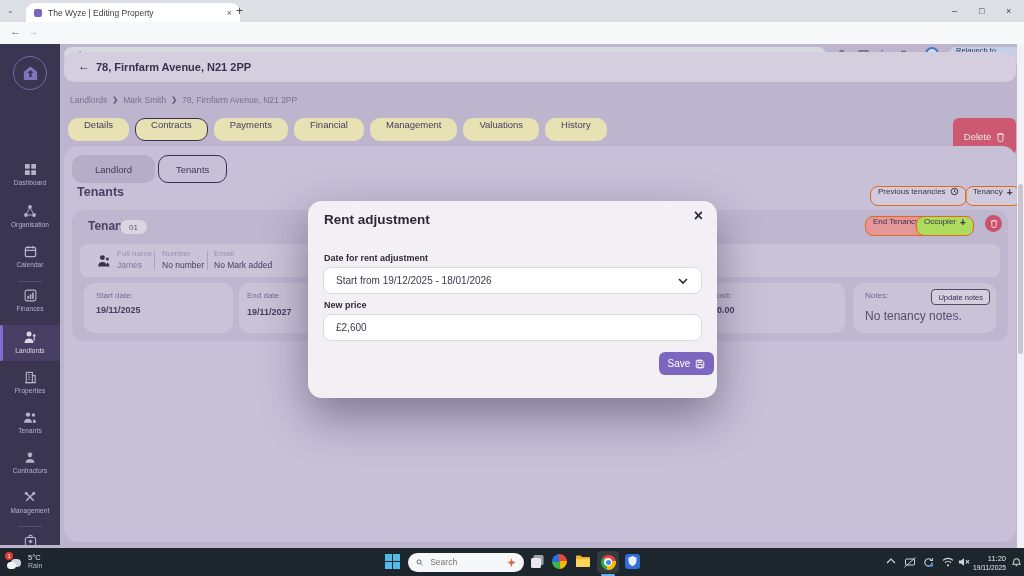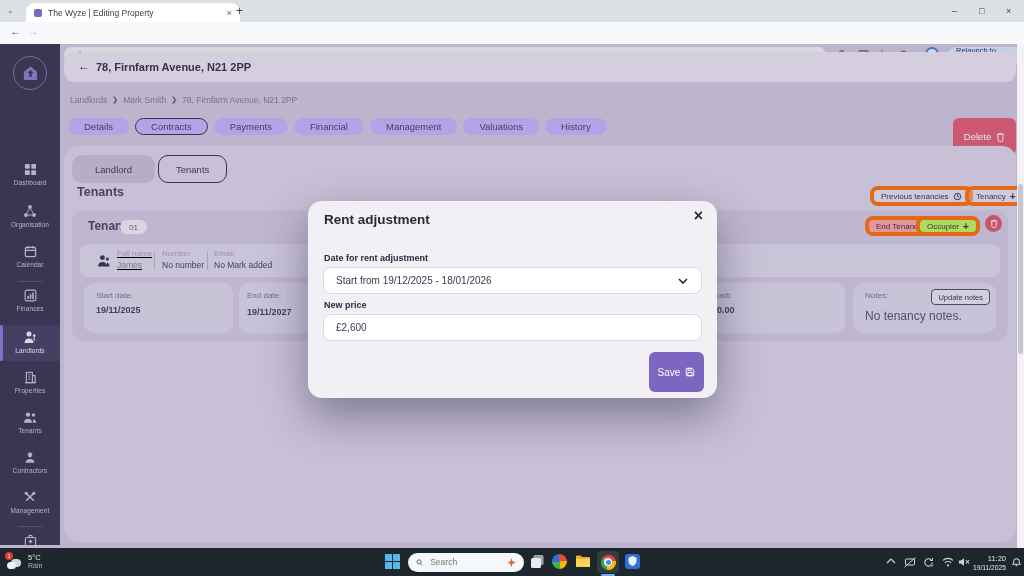--- a/index.html
+++ b/index.html
@@ -41,33 +41,33 @@
   
   .apphdr{position:absolute;left:64px;top:52px;width:952px;height:30px;background:#e9e4f3;border-radius:10px;}
   .apphdr .back{position:absolute;left:14px;top:7px;font-size:12px;color:#3a3552;}
   .apphdr .ttl{position:absolute;left:32px;top:9px;font-size:11px;font-weight:bold;color:#3a3552;}
   .hic{position:absolute;top:8px;color:#3a3552;}
   .crumbs{position:absolute;left:70px;top:95px;font-size:8.5px;color:#837b9c;display:flex;gap:5px;align-items:center;}
   .crumbs .sep{font-size:7px;color:#6e6787;font-weight:bold;}
 
   
   .tabsrow{position:absolute;left:68px;top:118px;display:flex;gap:6px;}
-  .tpill{height:17px;padding:0 15px;border-radius:10px;background:#c4b5fd;display:flex;align-items:center;
+  .tpill{height:23px;padding:0 15px;border-radius:10px;background:#fef9c3;display:flex;
          font-size:9.5px;color:#4b4564;border:1.3px solid transparent;box-sizing:border-box;}
   .tpill.active{border-color:#3b3553;}
   .delbtn{position:absolute;left:953px;top:118px;width:63px;height:37px;background:#e0607a;border-radius:6px;
           display:flex;align-items:center;justify-content:center;gap:5px;color:#fff;font-size:9.5px;}
 
   
   .panel{position:absolute;left:64px;top:146px;width:952px;height:396px;background:#dbd4ea;border-radius:14px;}
   .stab{position:absolute;top:9px;height:28px;border-radius:10px;display:flex;align-items:center;
         font-size:9.5px;color:#443e5c;box-sizing:border-box;}
   .sec-title{position:absolute;left:13px;top:39px;font-size:12.5px;font-weight:bold;color:#4f4969;}
-  .opill{position:absolute;height:20px;border:4px solid #f97316;border-radius:8px;background:rgba(255,255,255,.28);
-         display:flex;align-items:center;gap:4px;padding:0 7px;font-size:8px;color:#3b3553;box-sizing:border-box;}
+  .opill{position:absolute;height:20px;border:1px solid #f97316;border-radius:8px;background:rgba(255,255,255,.28);
+         display:flex;gap:4px;padding:0 7px;font-size:8px;color:#3b3553;box-sizing:border-box;}
 
   .tcard{position:absolute;left:8px;top:64px;width:936px;height:131px;background:#d2cae2;border-radius:12px;}
   .tcard .cttl{position:absolute;left:16px;top:9px;font-size:12px;font-weight:bold;color:#4f4969;}
   .badge{position:absolute;left:48px;top:10px;height:14px;padding:0 9px;background:#efecf6;border-radius:7px;
          font-size:8px;color:#6b6485;display:flex;align-items:center;}
   .redcirc{position:absolute;left:913px;top:5px;width:17px;height:17px;border-radius:50%;background:#df5a72;
            display:flex;align-items:center;justify-content:center;}
   .inforow{position:absolute;left:8px;top:34px;width:920px;height:33px;background:#ded8ec;border-radius:8px;}
   .ilabel{font-size:8px;color:#a89fc0;}
   .ival{font-size:8.5px;color:#4b4564;margin-top:2px;}
@@ -86,21 +86,21 @@
   .modal{position:absolute;left:308px;top:201px;width:409px;height:197px;background:#f2f0f5;border-radius:14px;
          box-shadow:0 18px 45px rgba(25,18,45,.42);z-index:10;}
   .modal .mttl{position:absolute;left:16px;top:11px;font-size:13.5px;font-weight:bold;color:#2d2939;}
   .mclose{position:absolute;left:690px- 0;right:14px;top:6px;font-size:16px;font-weight:bold;color:#2d2939;}
   .mlabel{position:absolute;left:16px;font-size:9px;font-weight:bold;color:#2d2939;}
   .mfield{position:absolute;left:15px;width:379px;height:27px;background:#fff;border:1px solid #dbd8e2;
           border-radius:8px;box-sizing:border-box;display:flex;align-items:center;padding:0 12px;
           font-size:10px;color:#3c3850;}
   .mfield input{border:none;outline:none;font-family:"Liberation Sans",sans-serif;font-size:10px;color:#3c3850;
                 width:100%;background:transparent;padding:0;}
-  .savebtn{position:absolute;left:341px;top:151px;width:55px;height:40px;background:#7d66bf;border-radius:6px;
+  .savebtn{position:absolute;left:351px;top:151px;width:55px;height:23px;background:#7d66bf;border-radius:6px;
            display:flex;align-items:center;justify-content:center;gap:5px;color:#fff;font-size:10px;}
 
   
   .taskbar{position:absolute;left:0;top:548px;width:1024px;height:28px;background:#1c262c;z-index:20;}
   .tbtxt{font-size:7.5px;color:#e4eaee;line-height:1.25;}
   .searchpill{position:absolute;left:408px;top:4.5px;width:116px;height:19px;background:#f6f7f8;border-radius:10px;
               display:flex;align-items:center;gap:5px;padding:0 8px;box-sizing:border-box;}
   .searchpill input{border:none;outline:none;background:transparent;font-family:"Liberation Sans",sans-serif;
                     font-size:8.5px;color:#52575c;width:70px;}
   .tbicon{position:absolute;top:6px;}
@@ -360,21 +360,21 @@
           </svg>
       </div>
 
       <div class="inforow">
         <svg class="abs" style="left:16px;top:9px;" width="15" height="15" viewBox="0 0 14 14" fill="#3b3553">
             <circle cx="6" cy="4.3" r="2.3"></circle>
             <path d="M2 12.5c0-2.6 1.8-4 4-4s4 1.4 4 4z"></path>
             <circle cx="10.6" cy="5.6" r="1.4"></circle>
             <path d="M9.4 12.5c.1-1.7.5-3 1.2-3.4 1.2.4 1.9 1.7 1.9 3.4z"></path>
           </svg>
-        <div class="abs" style="left:37px;top:5px;text-decoration:underline;">
+        <div class="abs" style="left:37px;top:5px;">
           <div class="ilabel">Full name</div>
           <div class="ival lite">James</div>
         </div>
         <div class="vdiv" style="left:74px;"></div>
         <div class="abs" style="left:82px;top:5px;">
           <div class="ilabel">Number</div>
           <div class="ival">No number</div>
         </div>
         <div class="vdiv" style="left:127px;"></div>
         <div class="abs" style="left:134px;top:5px;">

